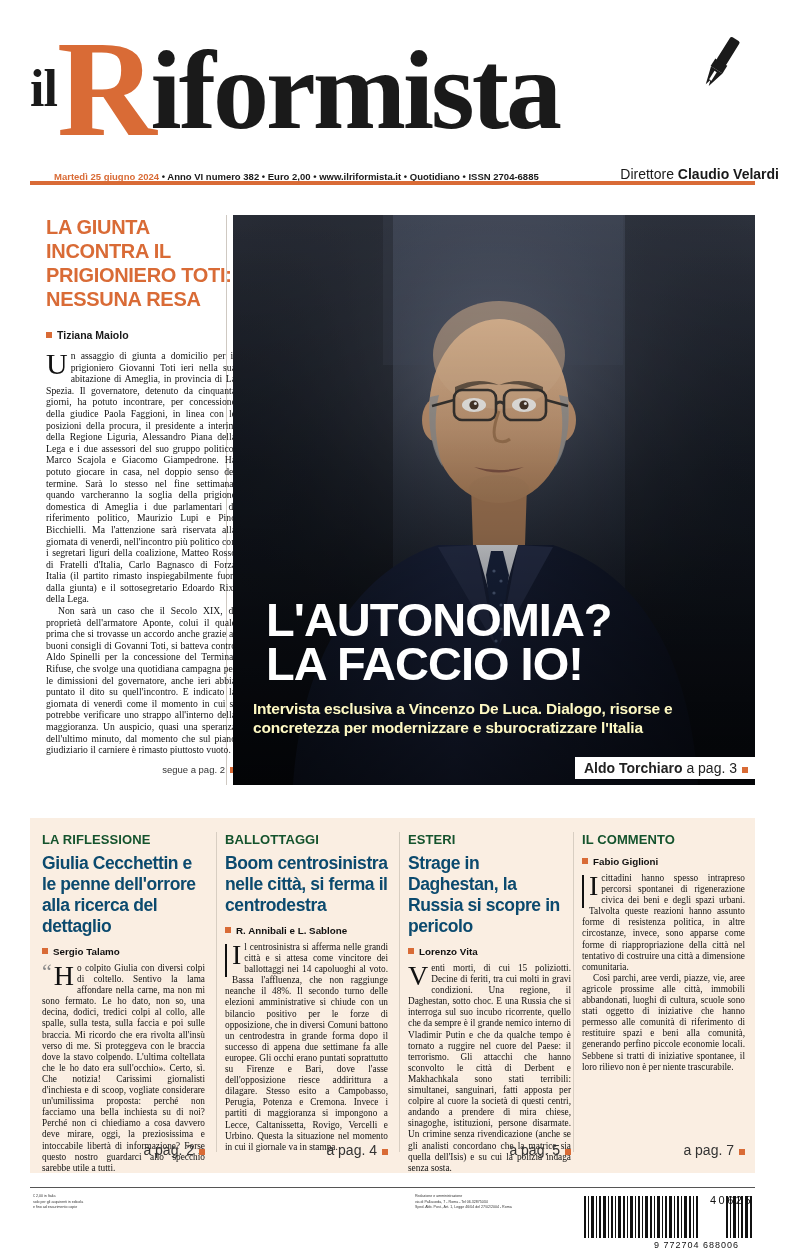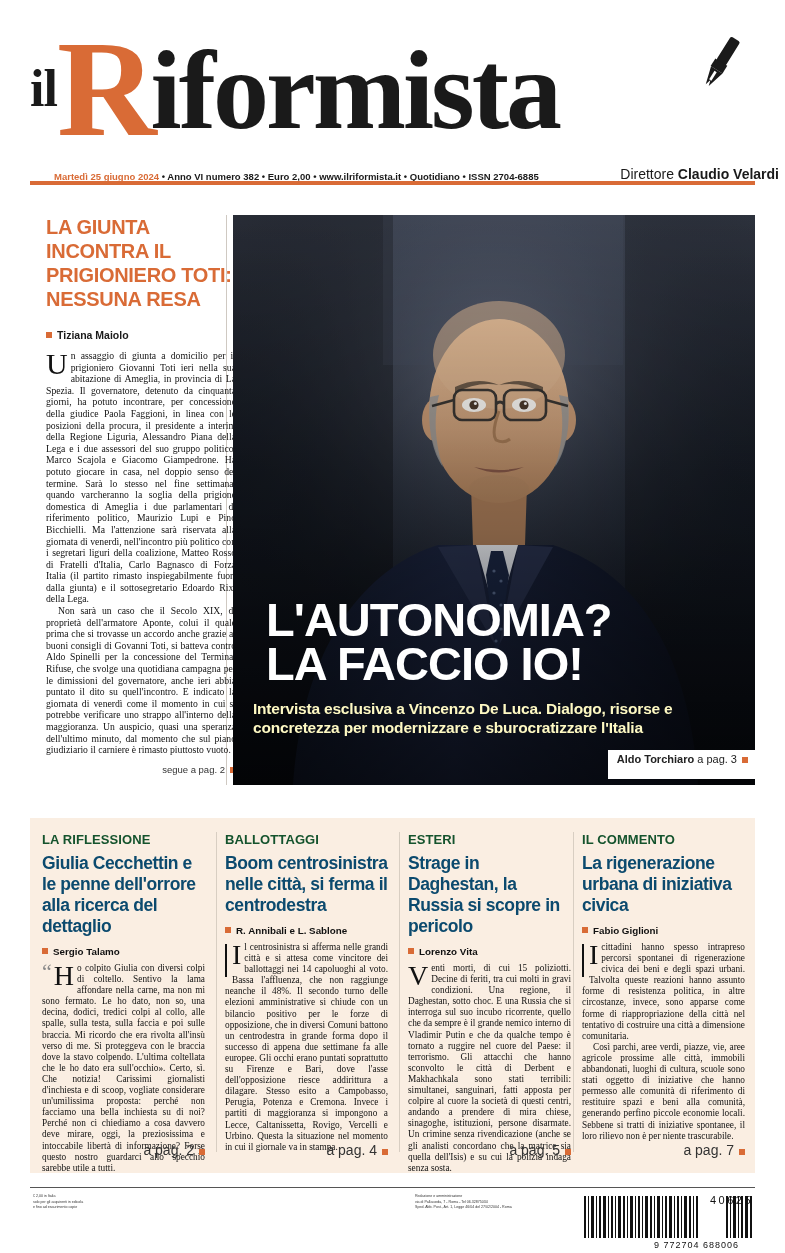--- a/index.html
+++ b/index.html
@@ -72,22 +72,22 @@
   .hero-text{position:absolute;left:20px;right:12px;bottom:48px;}
   .hero-h1{
     font-size:47px;line-height:44px;font-weight:700;color:#fff;
     letter-spacing:-1px;margin:13px;
   }
   .hero-sub{
     margin-top:7px;font-size:15.5px;line-height:19px;font-weight:700;color:#fef9c3;
     letter-spacing:-0.2px;
   }
   .hero-credit{
-    position:absolute;right:0;bottom:6px;background:#fff;padding:3px 7px 14px 9px;
-    font-size:11px;color:#222;font-weight:400;margin-left:40px;
+    position:absolute;right:0;bottom:6px;background:#fff;padding:3px 7px 3px 9px;
+    font-size:14px;color:#222;font-weight:400;margin-left:40px;
   }
   .hero-credit b{font-weight:700;}
   .hero-credit .sq{display:inline-block;width:6px;height:6px;background:#d96b36;margin-left:5px;}
 
   
   .panel{
     position:absolute;left:30px;top:818px;width:725px;height:355px;
     background:#faeee2;
   }
   .panel-inner{position:relative;width:100%;height:100%;}
@@ -318,21 +318,20 @@
         <div class="col-head">Strage in Daghestan, la Russia si scopre in pericolo</div>
         <div class="col-byline"><span class="sq"></span><span>Lorenzo Vita</span></div>
         <div class="col-body">
           <p><span class="col-dropcap">V</span><span>enti morti, di cui 15 poliziotti. Decine di feriti, tra cui molti in gravi condizioni. Una regione, il Daghestan, sotto choc. E una Russia che si interroga sul suo incubo ricorrente, quello che da sempre è il grande nemico interno di Vladimir Putin e che da qualche tempo è tornato a ruggire nel cuore del Paese: il terrorismo. Gli attacchi che hanno sconvolto le città di Derbent e Makhachkala sono stati terribili: simultanei, sanguinari, fatti apposta per colpire al cuore la società di questi centri, andando a prendere di mira chiese, sinagoghe, istituzioni, persone disarmate. Un crimine senza rivendicazione (anche se gli analisti concordano che la matrice sia quella dell'Isis) e su cui la polizia indaga senza sosta.</span></p>
         </div>
         <div class="apag"><span>a pag. 5</span><span class="sq"></span></div>
       </div>
 
       <div class="col c3">
         <div class="kicker">IL COMMENTO</div>
-        <div class="col-head">La rigenerazione urbana di iniziativa civica</div>
         <div class="col-byline"><span class="sq"></span><span>Fabio Giglioni</span></div>
         <div class="col-body">
           <p><span class="rule-left"></span><span class="col-dropcap">I</span><span>cittadini hanno spesso intrapreso percorsi spontanei di rigenerazione civica dei beni e degli spazi urbani. Talvolta queste reazioni hanno assunto forme di resistenza politica, in altre circostanze, invece, sono apparse come forme di riappropriazione della città nel tentativo di costruire una città a dimensione comunitaria.</span></p>
           <p>Così parchi, aree verdi, piazze, vie, aree agricole prossime alle città, immobili abbandonati, luoghi di cultura, scuole sono stati oggetto di iniziative che hanno permesso alle comunità di riferimento di restituire spazi e beni alla comunità, generando perfino piccole economie locali. Sebbene si tratti di iniziative spontanee, il loro rilievo non è per niente trascurabile.</p>
         </div>
         <div class="apag"><span>a pag. 7</span><span class="sq"></span></div>
       </div>
 
     </div>
   </div>

